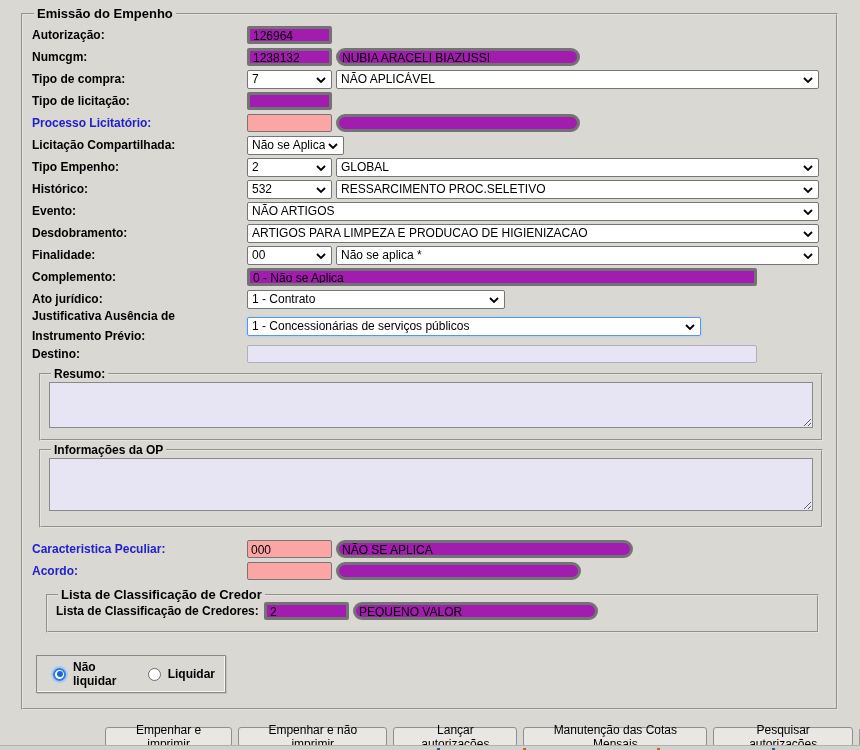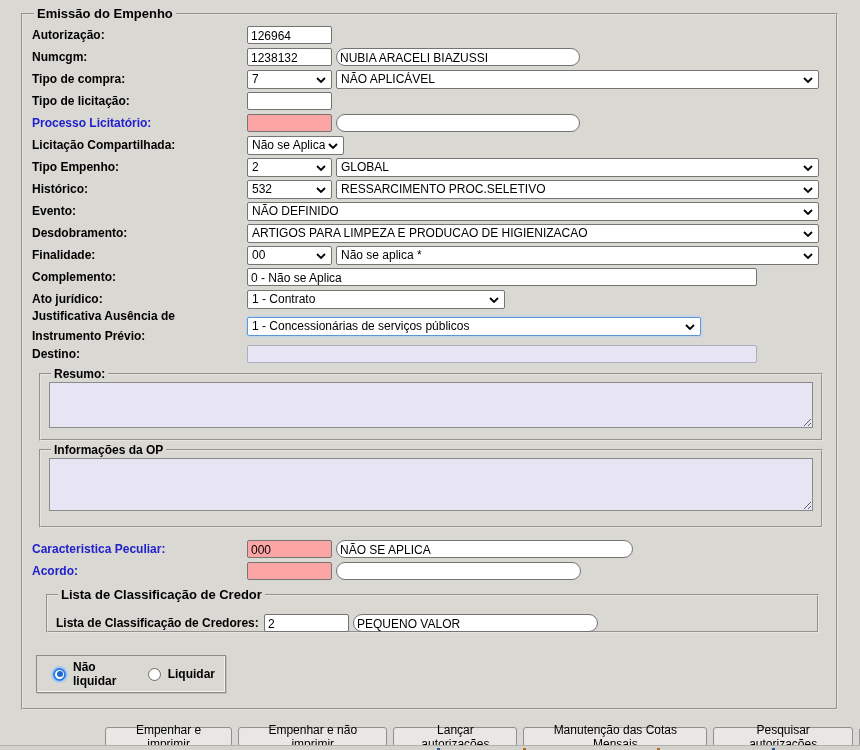--- a/index.html
+++ b/index.html
@@ -23,21 +23,21 @@
   .row.tall{height:28px;margin-top:4px;}
   .row.tall .lbl{white-space:normal;line-height:20px;}
   .link{color:#2020cd;font-weight:bold;cursor:pointer;}
   
   .inp,.tan,.lav{
     box-sizing:border-box;height:18px;padding:1px 3px 0 3px;
     font-family:"Liberation Sans", sans-serif;font-size:12px;color:#000;
     border-radius:2px;
   }
   .inp{background:#fca5a5;border:1px solid #757575;}
-  .tan{background:#ffffff;border:1px solid #737373;}
+  .tan{background:#a21caf;border:3px solid #737373;}
   .lav{background:#e7e5f4;border:1px solid #aeaec3;}
   .gap{margin-left:4px;border-radius:9px;}
   
   .select{
     position:relative;box-sizing:border-box;height:19px;
     background:#fff;border:1px solid #757575;border-radius:2px;
     display:flex;align-items:center;padding:0 18px 0 4px;cursor:default;
   }
   .select .sv{white-space:nowrap;overflow:hidden;}
   .select .chev{position:absolute;right:5px;top:6px;}
@@ -59,21 +59,21 @@
   .fs-op{margin-top:2px;height:85px;}
   .ta{
     box-sizing:border-box;width:100%;background:#e7e5f4;
     border:1px solid #8a8a8a;resize:both;
     font-family:"Liberation Sans", sans-serif;font-size:12px;
   }
   .ta-resumo{height:46px;}
   .ta-op{height:53px;}
   
   .fs-lista{box-sizing:border-box;margin-top:7px;margin-left:14px;width:773px;height:46px;padding:0 8px;}
-  .fs-lista .row{margin-top:12px;}
+  .fs-lista .row{margin-top:0;}
   .fs-lista .lbl{flex:0 0 200px;width:200px;margin-right:8px;}
   
   .radio-box{
     box-sizing:border-box;margin-top:22px;margin-left:4px;width:190px;height:38px;
     border:1px solid #8a8a8a;box-shadow:inset -1px -1px 0 #f5f4f2, 1px 1px 0 #c2c0bb;
     display:flex;align-items:center;padding-left:16px;background:#dad8d3;
   }
   .radio{
     position:relative;display:inline-block;width:13px;height:13px;border-radius:50%;
     background:radial-gradient(#ffffff 60%, #e2e2e2);border:1px solid #6f6f6f;
@@ -190,21 +190,21 @@
         <span class="sv">RESSARCIMENTO PROC.SELETIVO</span>
         <svg class="chev" width="10" height="6" viewBox="0 0 10 6">
             <path d="M1 1l4 4 4-4" fill="none" stroke="#000" stroke-width="1.8"></path>
           </svg>
       </div>
     </div>
 
     <div class="row">
       <span class="lbl">Evento:</span>
       <div class="select w572">
-        <span class="sv">NÃO DEFINIDO</span>
+        <span class="sv">NÃO ARTIGOS</span>
         <svg class="chev" width="10" height="6" viewBox="0 0 10 6">
             <path d="M1 1l4 4 4-4" fill="none" stroke="#000" stroke-width="1.8"></path>
           </svg>
       </div>
     </div>
 
     <div class="row">
       <span class="lbl">Desdobramento:</span>
       <div class="select w572">
         <span class="sv">ARTIGOS PARA LIMPEZA E PRODUCAO DE HIGIENIZACAO</span>

